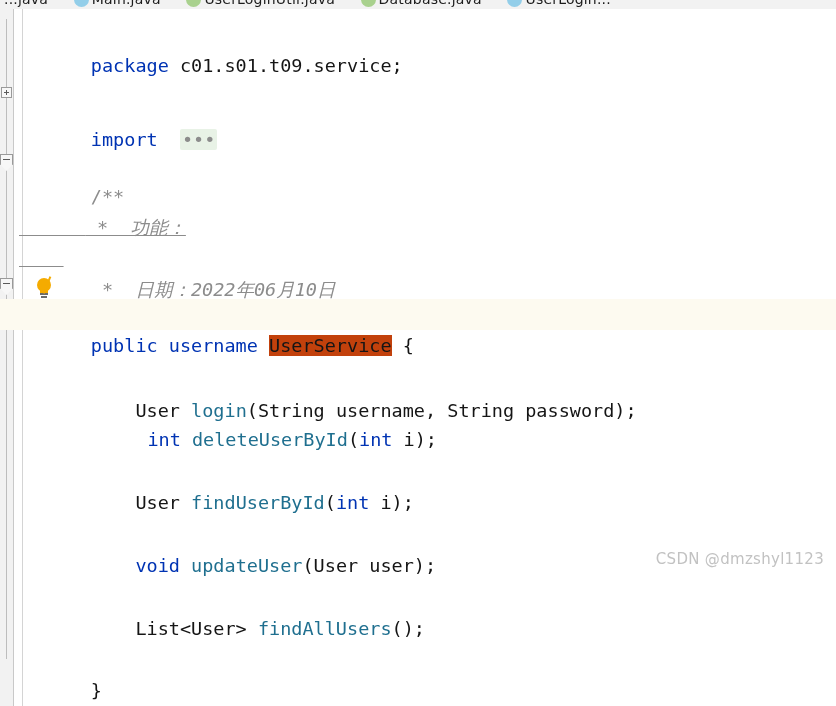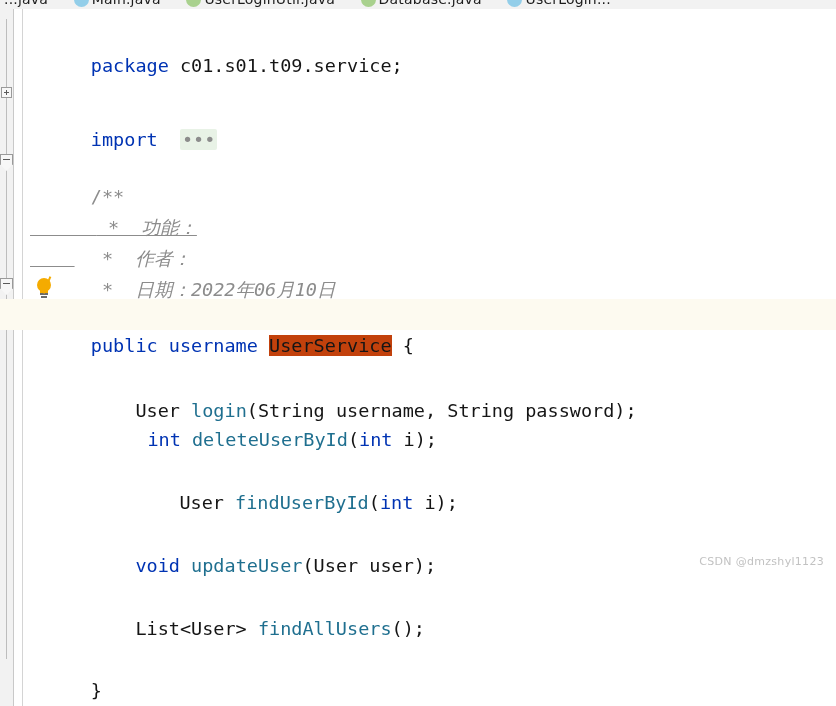--- a/index.html
+++ b/index.html
@@ -242,21 +242,21 @@
     background: #f5ab00;
     transform: rotate(22deg);
   }
 
   
   .watermark {
     position: absolute;
     right: 12px;
     bottom: 8px;
     font-family: "DejaVu Sans", sans-serif;
-    font-size: 11px;
+    font-size: 15px;
     color: #c2c2c2;
     letter-spacing: .3px;
     white-space: nowrap;
   }
 </style>
 </head>
 <body>
 
 <div id="ide">
 
@@ -314,25 +314,22 @@
       <span class="kw">package</span><span class="plain"> c01.s01.t09.service;</span>
     </div>
 
     <div class="line" style="top:84px; left:10px;">
       <span class="kw">import</span><span>  </span><span class="fold-placeholder">•••</span>
     </div>
 
     <div class="line cmtdoc" style="top:141px; left:10px;">
       <span>/**</span>
     </div>
-    <div class="line cmt" style="top:172px; left:16px;text-decoration:underline;">
+    <div class="line cmt" style="top:172px; left:5px;text-decoration:underline;">
       <span> *  功能：</span>
-    </div>
-    <div class="line cmt" style="top:203px; left:10px;">
-      <span> *  作者：</span>
     </div>
     <div class="line cmt" style="top:234px; left:10px;text-align:right;">
       <span> *  日期：2022年06月10日</span>
     </div>
 
     <div class="bulb" style="top:269px; left:22px;">
       <div class="glass"></div>
       <div class="neck"></div>
       <div class="base1"></div>
       <div class="base2"></div>
@@ -344,21 +341,21 @@
     </div>
 
     <div class="line" style="top:321px; left:10px;margin-top:34px;">
       <span class="plain">    User </span><span class="method">login</span><span class="plain">(String username, String password);</span>
     </div>
 
     <div class="line" style="top:384px; left:22px;">
       <span class="kw">    int </span><span class="method">deleteUserById</span><span class="plain">(</span><span class="kw">int</span><span class="plain"> i);</span>
     </div>
 
-    <div class="line" style="top:447px; left:10px;padding-left:44px;">
+    <div class="line" style="top:447px; left:10px;">
       <span class="plain">    User </span><span class="method">findUserById</span><span class="plain">(</span><span class="kw">int</span><span class="plain"> i);</span>
     </div>
 
     <div class="line" style="top:510px; left:10px;">
       <span class="kw">    void </span><span class="method">updateUser</span><span class="plain">(User user);</span>
     </div>
 
     <div class="line" style="top:573px; left:10px;">
       <span class="plain">    List&lt;User&gt; </span><span class="method">findAllUsers</span><span class="plain">();</span>
     </div>

